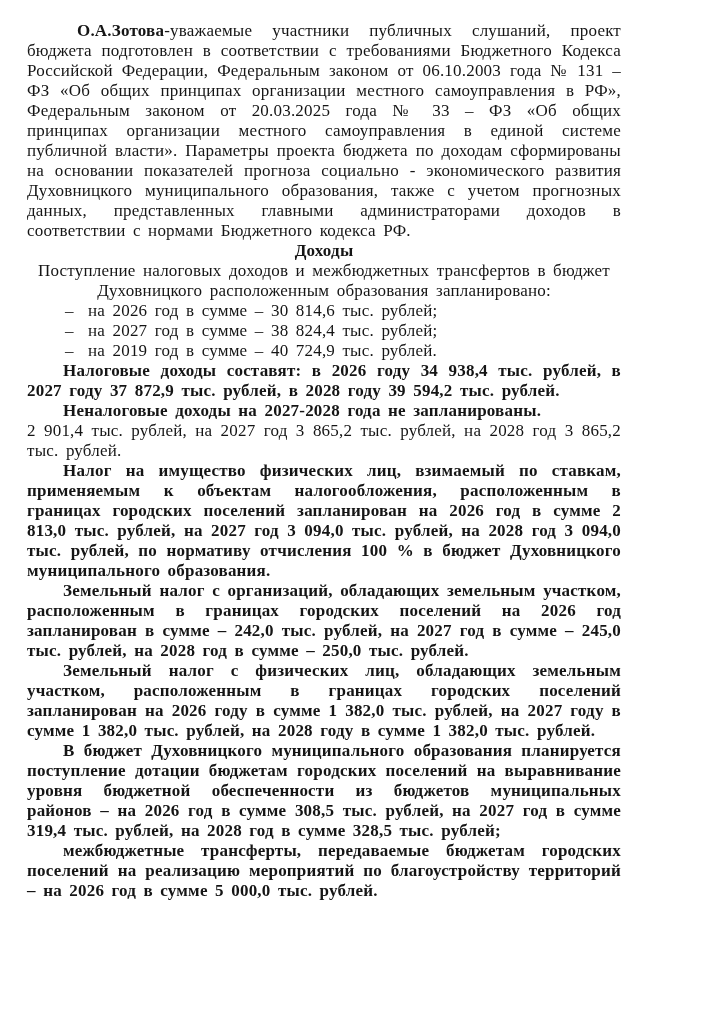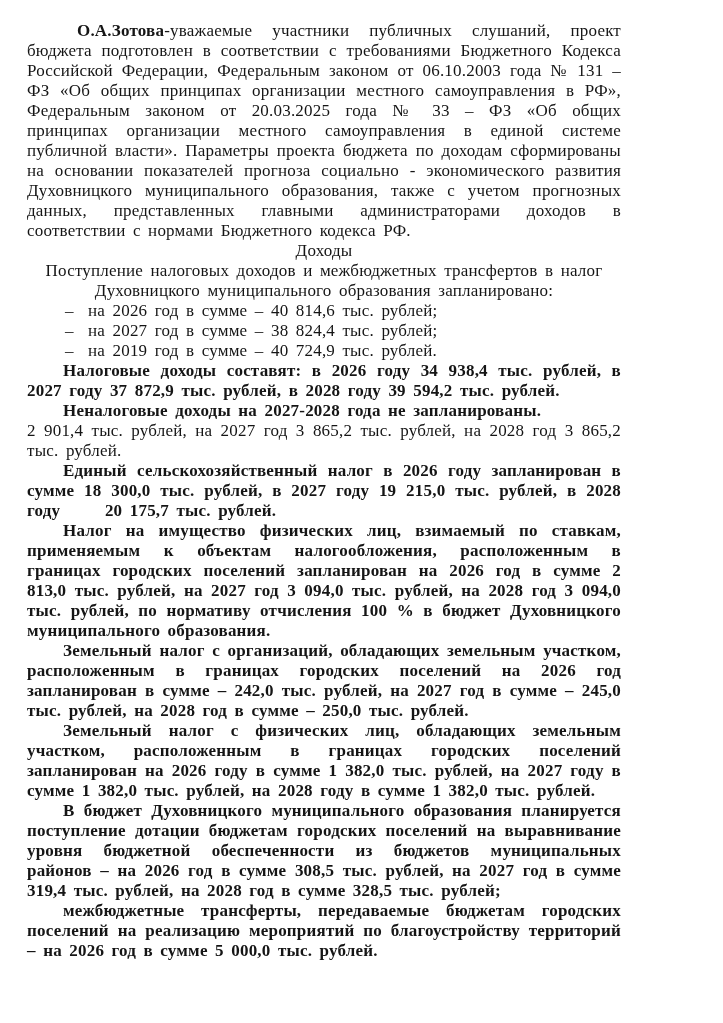--- a/index.html
+++ b/index.html
@@ -21,21 +21,21 @@
     overflow: hidden;
     word-spacing: 3px;
     letter-spacing: 0.2px;
   }
   p { margin: 0; }
   .justify { text-align: justify; }
   .indent { text-indent: 36px; font-weight: bold; }
   .indent-lg { text-indent: 50px; }
   .center { text-align: center; }
   .heading {
-    font-weight: normal;
+    font-weight: bold;
     text-align: center;
   }
   .bold { font-weight: bold; }
   .list { }
   .li {
     position: relative;
     padding-left: 61px;
   }
   .li .marker {
     position: absolute;
@@ -45,46 +45,45 @@
 </style>
 </head>
 <body>
 
 <div class="page" style="background: rgb(255, 255, 255); color: rgb(21, 21, 21);">
 
   <p class="justify indent-lg"><b class="bold">О.А.Зотова</b><span>-уважаемые участники публичных слушаний, проект бюджета подготовлен в соответствии с требованиями Бюджетного Кодекса Российской Федерации, Федеральным законом от 06.10.2003 года № 131 – ФЗ «Об общих принципах организации местного самоуправления в РФ», Федеральным законом от 20.03.2025 года № 33 – ФЗ «Об общих принципах организации местного самоуправления в единой системе публичной власти». Параметры проекта бюджета по доходам сформированы на основании показателей прогноза социально - экономического развития Духовницкого муниципального образования, также с учетом прогнозных данных, представленных главными администраторами доходов в соответствии с нормами Бюджетного кодекса РФ.</span></p>
 
   <p class="heading">Доходы</p>
 
-  <p class="center">Поступление налоговых доходов и межбюджетных трансфертов в налог Духовницкого муниципального образования запланировано:</p>
+  <p class="center">Поступление налоговых доходов и межбюджетных трансфертов в бюджет Духовницкого расположенным образования запланировано:</p>
 
   <div class="list">
     <div class="li">
       <span class="marker">–</span>
-      <span>на 2026 год в сумме – 40 814,6 тыс. рублей;</span>
+      <span>на 2026 год в сумме – 30 814,6 тыс. рублей;</span>
     </div>
     <div class="li">
       <span class="marker">–</span>
       <span>на 2027 год в сумме – 38 824,4 тыс. рублей;</span>
     </div>
     <div class="li">
       <span class="marker">–</span>
       <span>на 2019 год в сумме – 40 724,9 тыс. рублей.</span>
     </div>
   </div>
 
   <p class="justify indent">Налоговые доходы составят: в 2026 году 34 938,4 тыс. рублей, в 2027 году 37 872,9 тыс. рублей, в 2028 году 39 594,2 тыс. рублей.</p>
 
   <p class="justify indent">Неналоговые доходы на 2027-2028 года не запланированы.</p>
 
 
 
   <p class="justify">2 901,4 тыс. рублей, на 2027 год 3 865,2 тыс. рублей, на 2028 год 3 865,2 тыс. рублей.</p>
 
-  <p class="justify indent">Единый сельскохозяйственный налог в 2026 году запланирован в сумме 18 300,0 тыс. рублей, в 2027 году 19 215,0 тыс. рублей, в 2028 году&nbsp;&nbsp;&nbsp;&nbsp;&nbsp; 20 175,7 тыс. рублей.</p>
 
   <p class="justify indent">Налог на имущество физических лиц, взимаемый по ставкам, применяемым к объектам налогообложения, расположенным в границах городских поселений запланирован на 2026 год в сумме 2 813,0 тыс. рублей, на 2027 год 3 094,0 тыс. рублей, на 2028 год 3 094,0 тыс. рублей, по нормативу отчисления 100 % в бюджет Духовницкого муниципального образования.</p>
 
   <p class="justify indent">Земельный налог с организаций, обладающих земельным участком, расположенным в границах городских поселений на 2026 год запланирован в сумме – 242,0 тыс. рублей, на 2027 год в сумме – 245,0 тыс. рублей, на 2028 год в сумме – 250,0 тыс. рублей.</p>
 
   <p class="justify indent">Земельный налог с физических лиц, обладающих земельным участком, расположенным в границах городских поселений запланирован на 2026 году в сумме 1 382,0 тыс. рублей, на 2027 году в сумме 1 382,0 тыс. рублей, на 2028 году в сумме 1 382,0 тыс. рублей.</p>
 
   <p class="justify indent">В бюджет Духовницкого муниципального образования планируется поступление дотации бюджетам городских поселений на выравнивание уровня бюджетной обеспеченности из бюджетов муниципальных районов – на 2026 год в сумме 308,5 тыс. рублей, на 2027 год в сумме 319,4 тыс. рублей, на 2028 год в сумме 328,5 тыс. рублей;</p>
 
 

